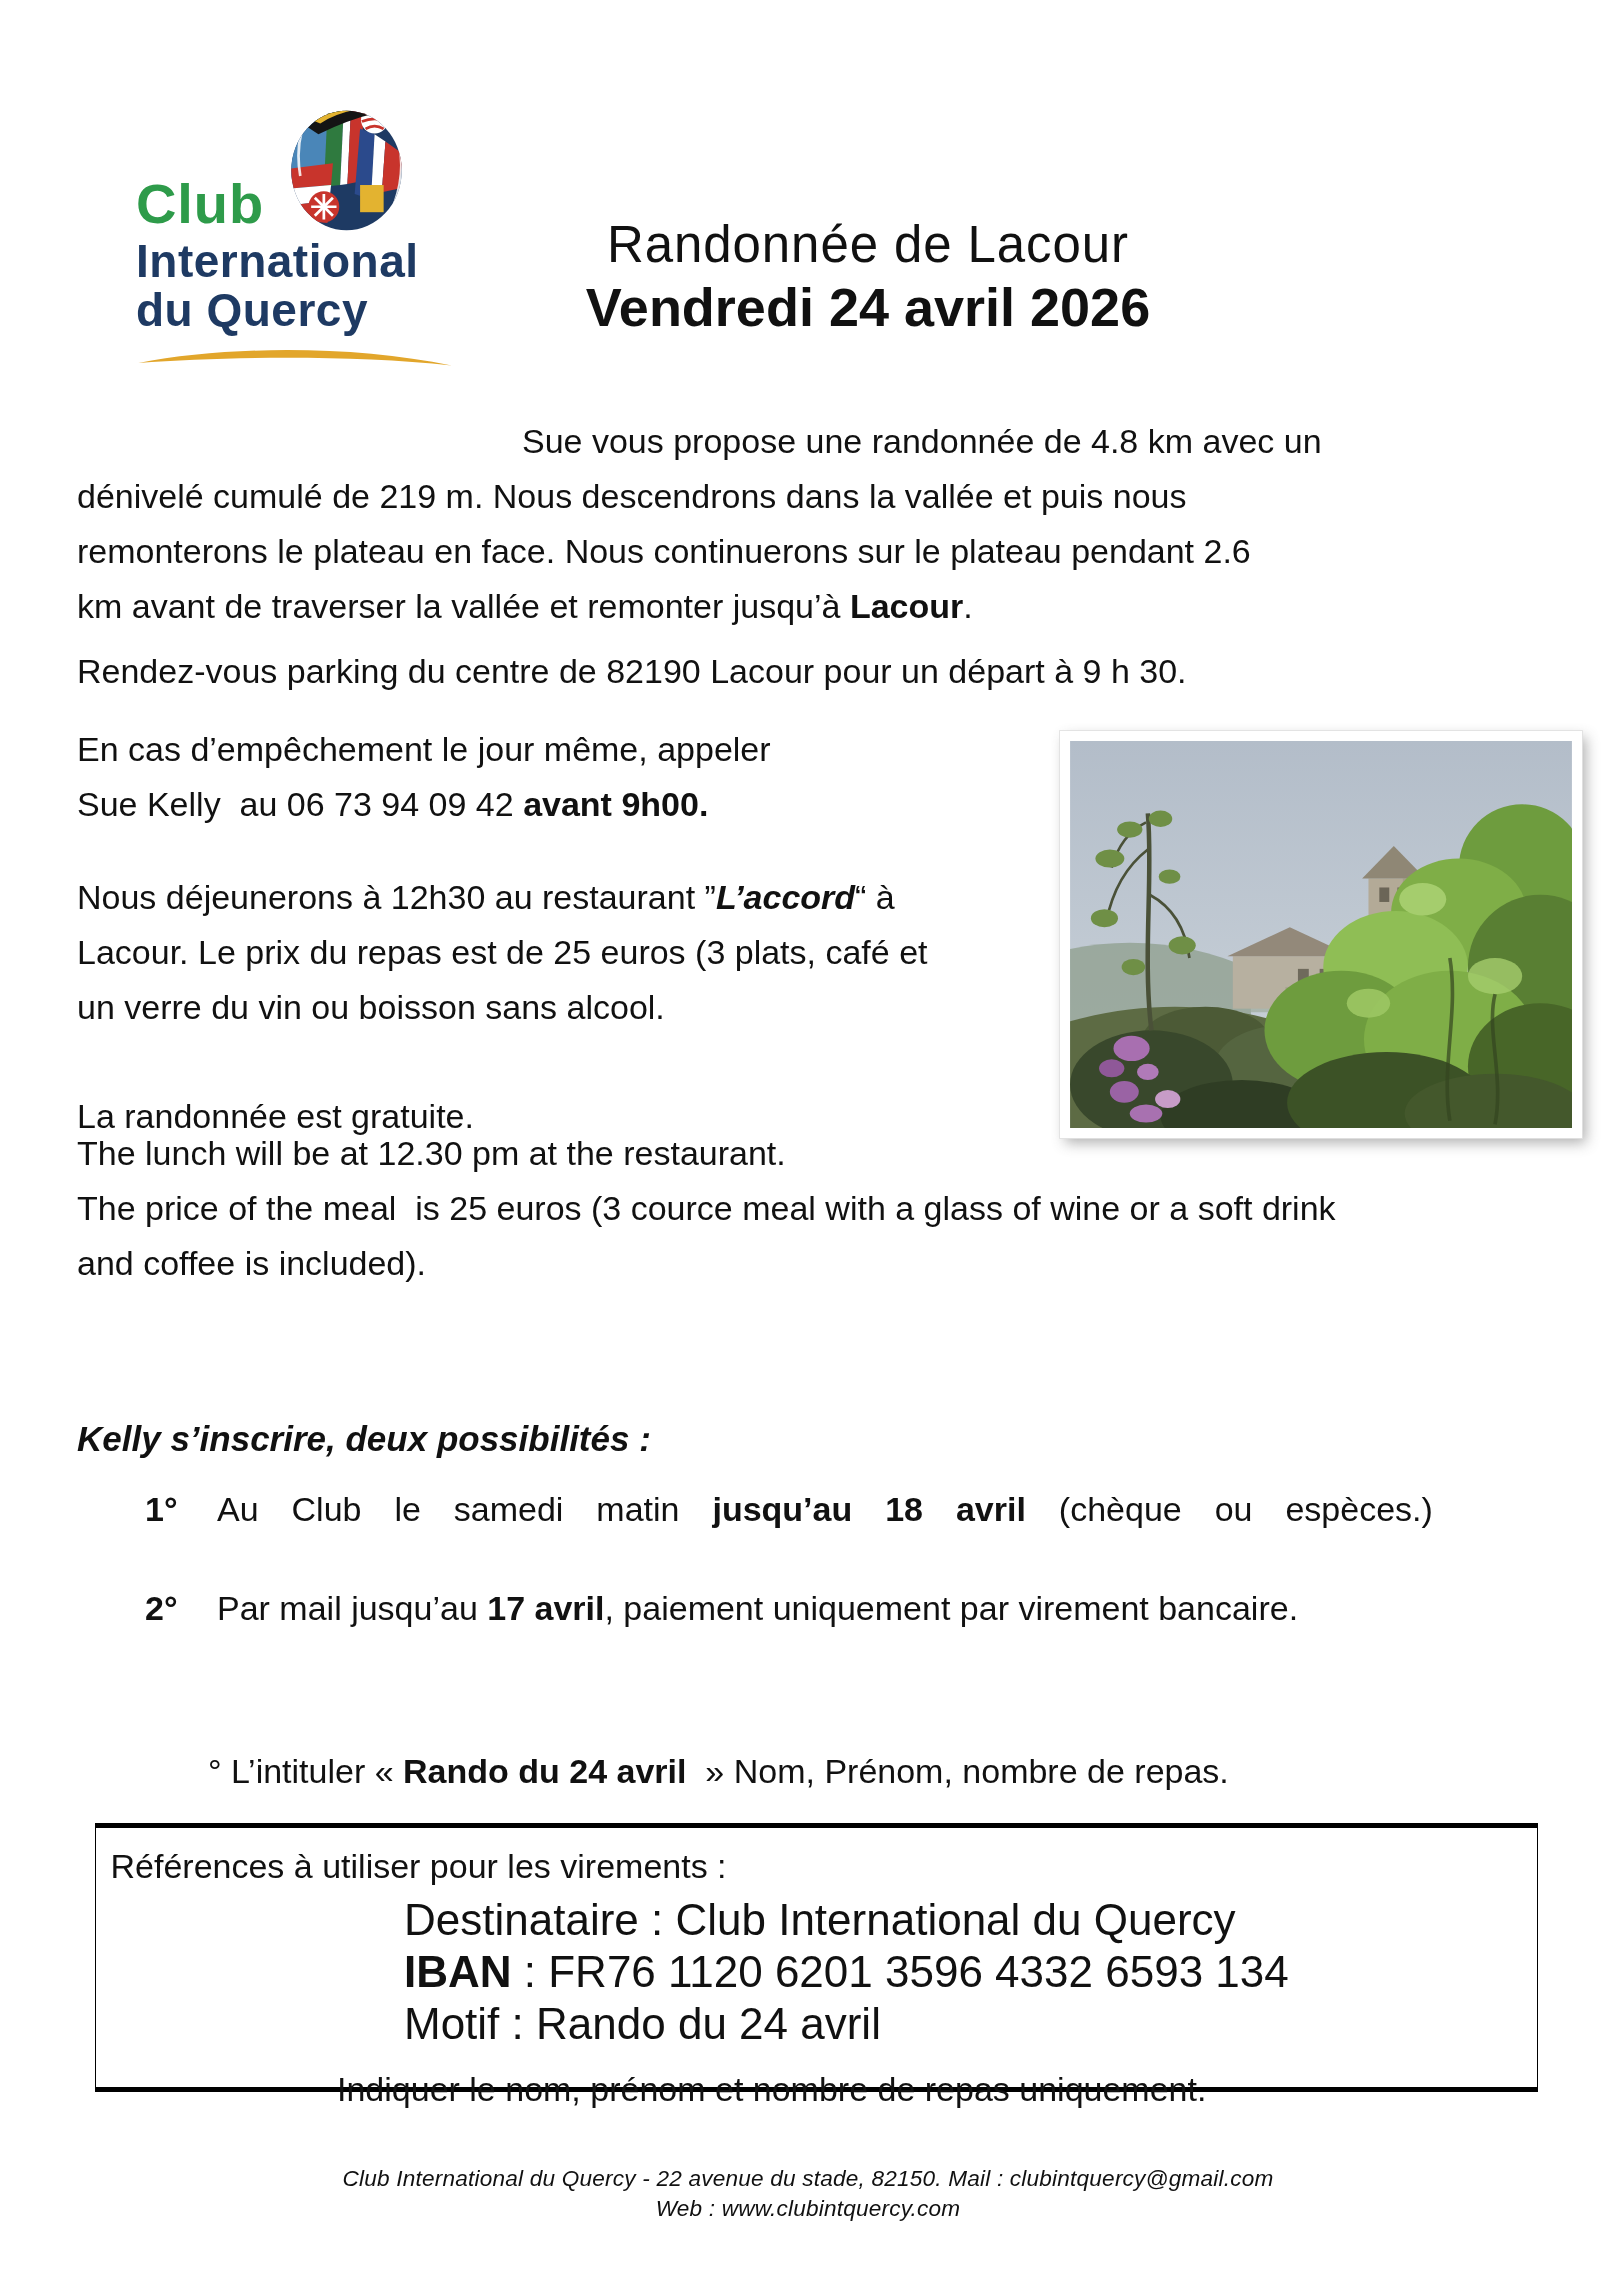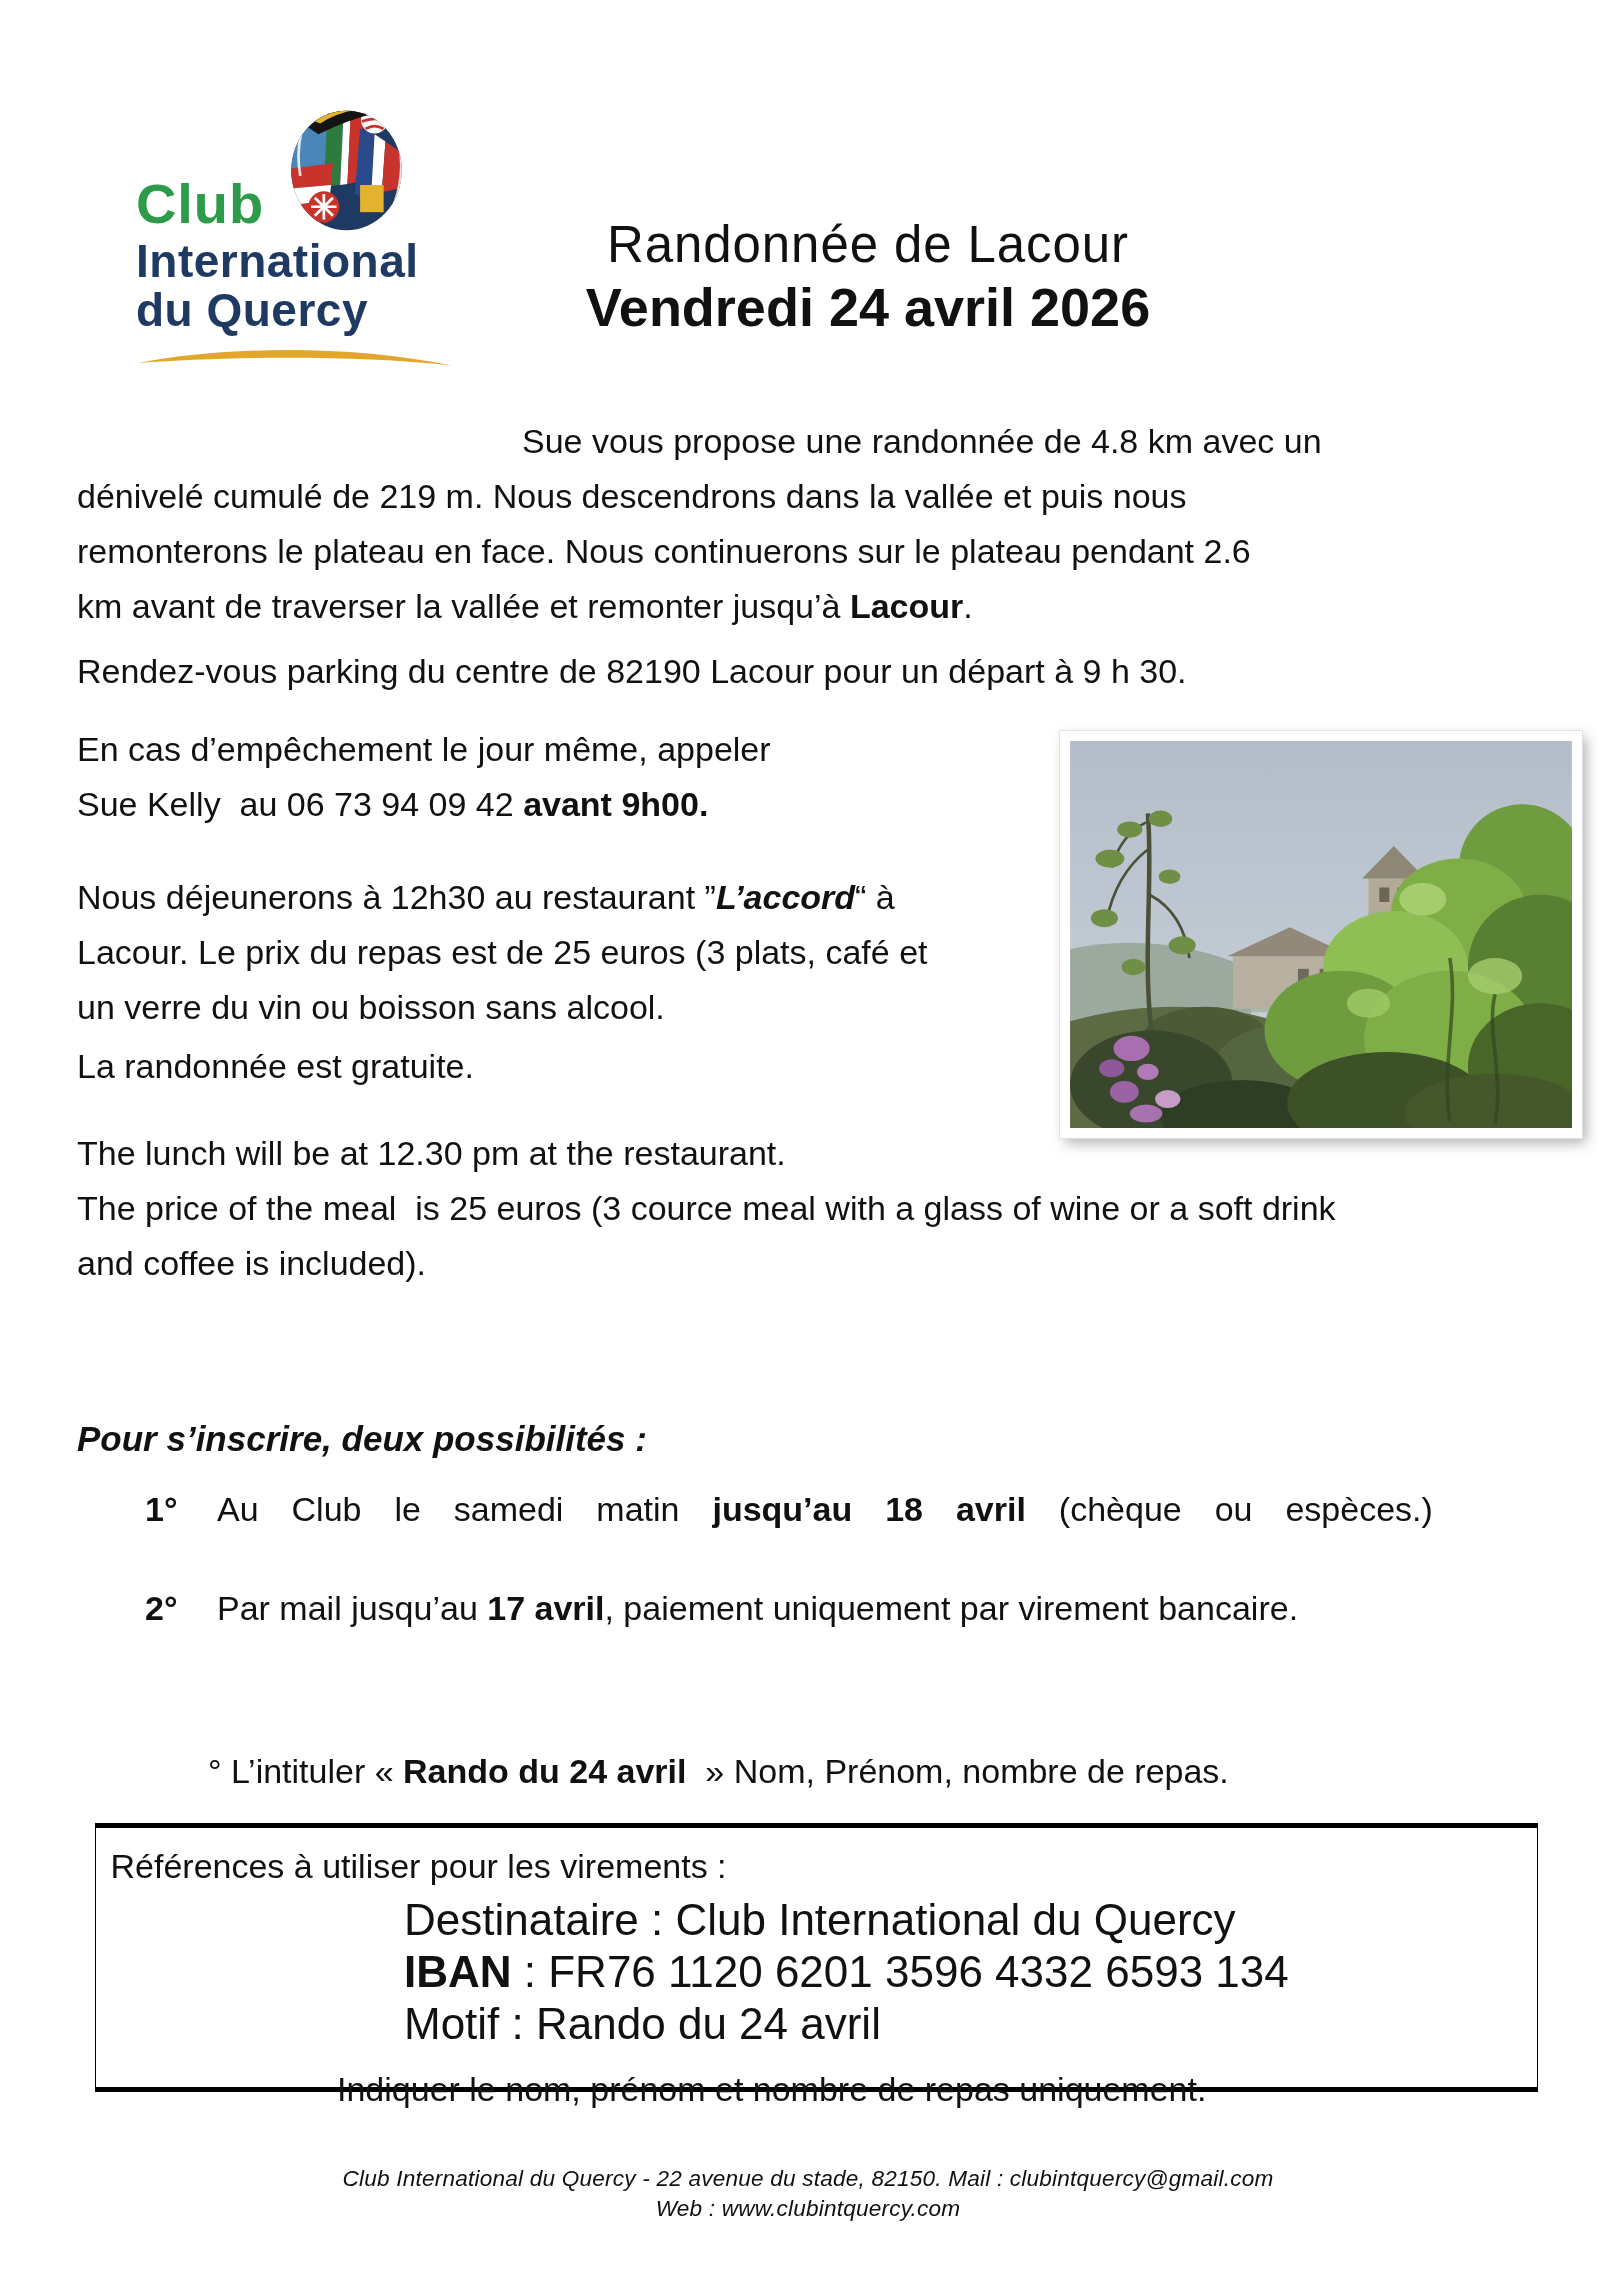--- a/index.html
+++ b/index.html
@@ -30,21 +30,21 @@
   .title-line1{font-size:51px;font-weight:400;line-height:60px;letter-spacing:0.9px;}
   .title-line2{font-size:54px;font-weight:bold;line-height:65px;letter-spacing:0px;}
 
   
   .para{font-size:34px;line-height:55px;white-space:pre-wrap;}
   .p-intro{left:77px;top:414px;width:1470px;}
   .p-intro .indent{display:inline-block;width:445px;}
   .p-meeting{left:77px;top:644px;width:1470px;}
   .p-contact{left:77px;top:722px;width:914px;}
   .p-lunch-fr{left:77px;top:870px;width:991px;}
-  .p-free{left:77px;top:1039px;width:914px;}
+  .p-free{left:77px;top:1089px;width:914px;}
   .p-lunch-en{left:77px;top:1126px;width:1475px;}
 
   .p-membership{left:77px;top:1332px;width:1475px;font-weight:bold;font-style:italic;font-size:35px;}
   .p-register{left:77px;top:1411px;width:1266px;font-weight:bold;font-style:italic;font-size:35px;}
 
   .list-item{left:145px;top:1482px;width:1398px;display:flex;}
   .list-item2{top:1581px;}
   .list-num{font-weight:bold;width:72px;flex:0 0 72px;font-size:34px;line-height:55px;}
   .list-text{font-size:34px;line-height:55px;white-space:pre-wrap;}
   .justified{word-spacing:23.5px;}
@@ -220,21 +220,21 @@
 
   <div class="abs para p-contact">En cas d’empêchement le jour même, appeler<br>Sue Kelly  au 06 73 94 09 42 <b>avant 9h00.</b></div>
 
   <div class="abs para p-lunch-fr">Nous déjeunerons à 12h30 au restaurant ”<b><i>L’accord</i></b>“ à<br>Lacour. Le prix du repas est de 25 euros (3 plats, café et<br>un verre du vin ou boisson sans alcool.</div>
 
   <div class="abs para p-free">La randonnée est gratuite.</div>
 
   <div class="abs para p-lunch-en">The lunch will be at 12.30 pm at the restaurant.<br>The price of the meal  is 25 euros (3 cource meal with a glass of wine or a soft drink<br>and coffee is included).</div>
 
 
-  <div class="abs para p-register">Pour s’inscrire, deux possibilités :</div>
+  <div class="abs para p-register">Kelly s’inscrire, deux possibilités :</div>
 
   <div class="abs list-item">
     <span class="list-num">1°</span>
     <span class="list-text justified">Au Club le samedi matin <b>jusqu’au 18 avril</b> (chèque ou espèces.)</span>
   </div>
 
   <div class="abs list-item list-item2">
     <span class="list-num">2°</span>
     <span class="list-text">Par mail jusqu’au <b>17 avril</b>, paiement uniquement par virement bancaire.</span>
   </div>

